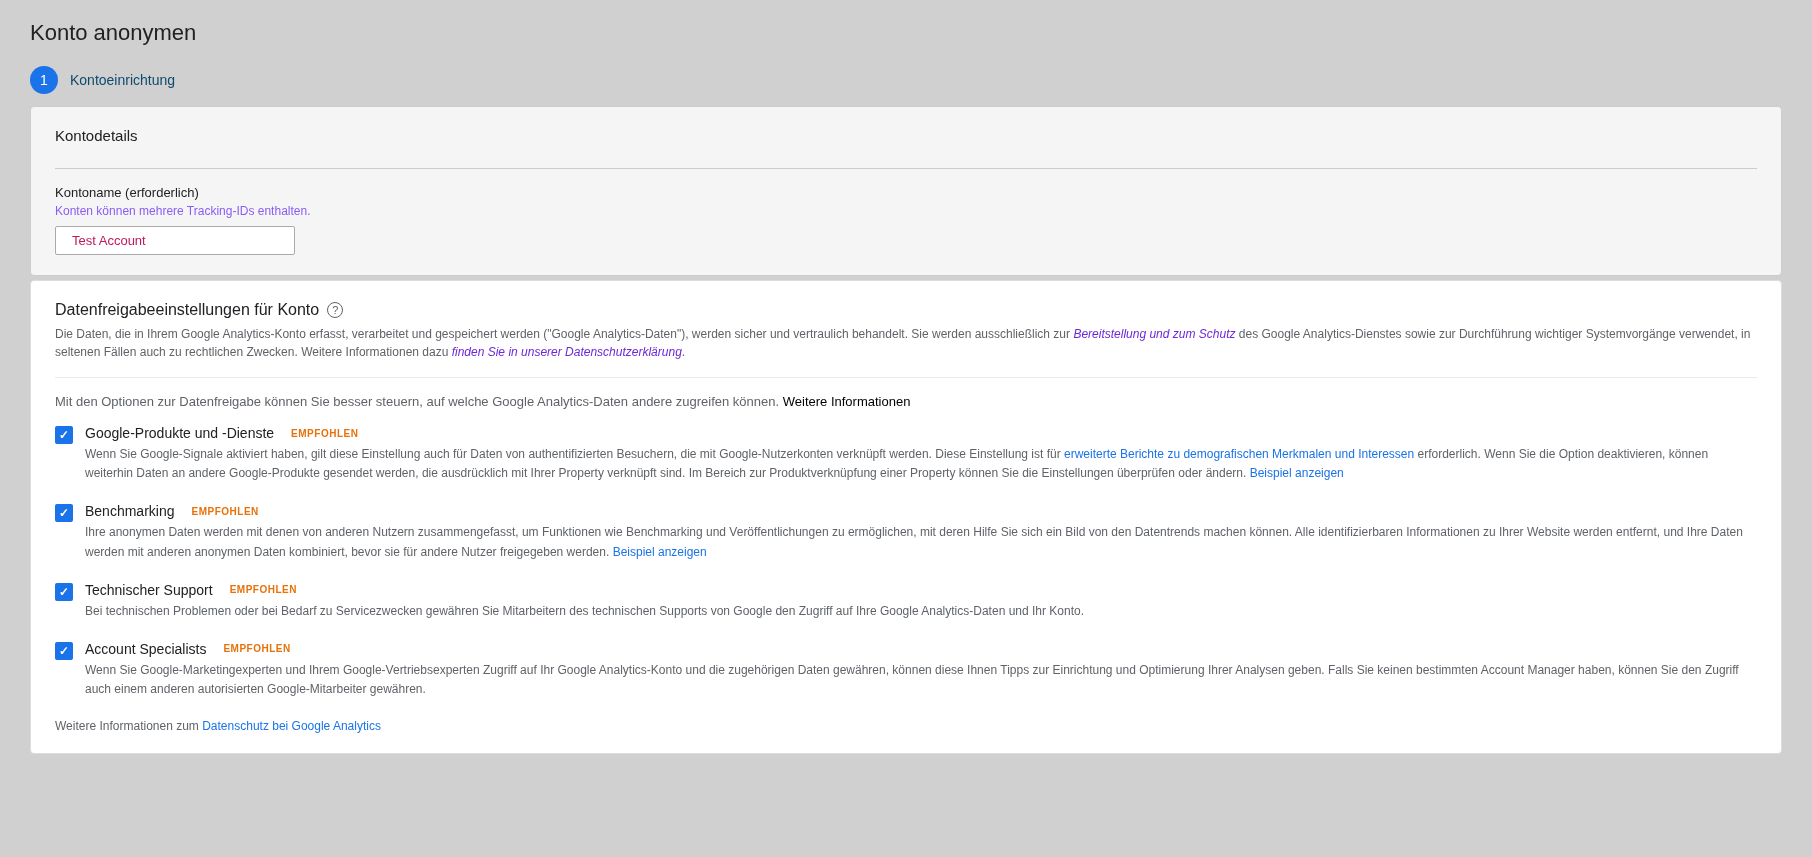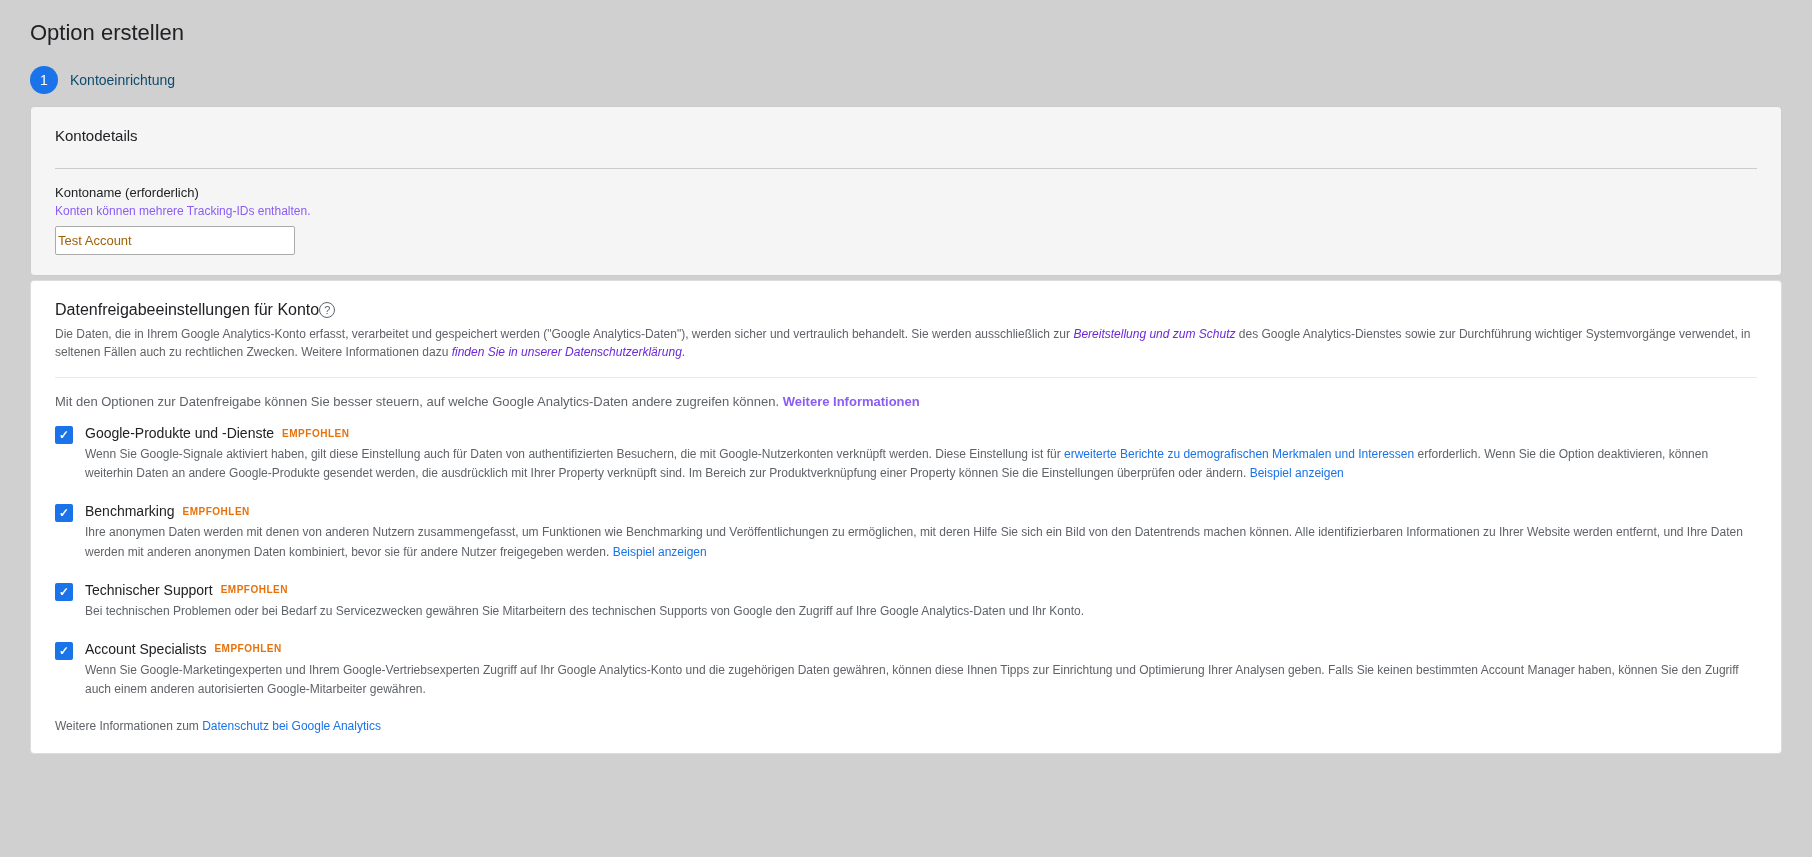--- a/index.html
+++ b/index.html
@@ -65,39 +65,40 @@
       margin-bottom: 4px;
     }
     .field-hint {
       font-size: 12px;
       color: #8b5cf6;
       margin-bottom: 8px;
     }
     .text-input {
       border: 1px solid #aaa;
       border-radius: 2px;
-      padding: 6px 2px;
+      padding: 6px 16px;
       font-size: 13px;
       width: 240px;
       background: white;
-      color: #a16207;
+      color: #be185d;
     }
     .white-card {
       background: white;
       border: 1px solid #dadce0;
       border-radius: 4px;
       padding: 20px 24px;
     }
     .section-title {
       font-size: 16px;
       font-weight: 500;
       color: #202124;
       margin-bottom: 6px;
       display: flex;
       align-items: center;
+      gap: 8px;
     }
     .help-icon {
       width: 16px;
       height: 16px;
       border-radius: 50%;
       border: 1px solid #5f6368;
       color: #5f6368;
       display: inline-flex;
       align-items: center;
       justify-content: center;
@@ -117,23 +118,22 @@
       color: #6d28d9;
       text-decoration: none;
       font-style: italic;
     }
     .sharing-intro {
       font-size: 13px;
       color: #5f6368;
       margin-bottom: 16px;
     }
     .sharing-intro a {
-      color: #8b5cf6;
-      text-decoration: none;
-      font-weight: bold;
+      color: #000000;
+      text-decoration: none;
     }
     .option-row {
       display: flex;
       align-items: flex-start;
       gap: 12px;
       margin-bottom: 20px;
     }
     .checkbox-custom {
       width: 18px;
       height: 18px;
@@ -154,21 +154,21 @@
     }
     .option-content {
       flex: 1;
     }
     .option-title {
       font-size: 14px;
       font-weight: 500;
       color: #202124;
       display: flex;
       align-items: center;
-      gap: 8px;
+      gap: 17px;
       margin-bottom: 4px;
     }
     .badge-empfohlen {
       font-size: 10px;
       font-weight: 700;
       color: #e8710a;
       letter-spacing: 0.5px;
       text-transform: uppercase;
     }
     .option-desc {
@@ -187,21 +187,21 @@
     }
     .footer-link a {
       color: #1a73e8;
       text-decoration: none;
     }
   </style>
 </head>
 <body>
 
 <div class="page-container">
-  <h1 class="page-title">Option erstellen</h1>
+  <h1 class="page-title">Konto anonymen</h1>
 
   <div class="step-header">
     <div class="step-badge">1</div>
     <span class="step-label">Kontoeinrichtung</span>
   </div>
 
   <div class="card">
     <div class="card-title">Kontodetails</div>
     <div class="field-label">Kontoname (erforderlich)</div>
     <div class="field-hint">Konten können mehrere Tracking-IDs enthalten.</div>

